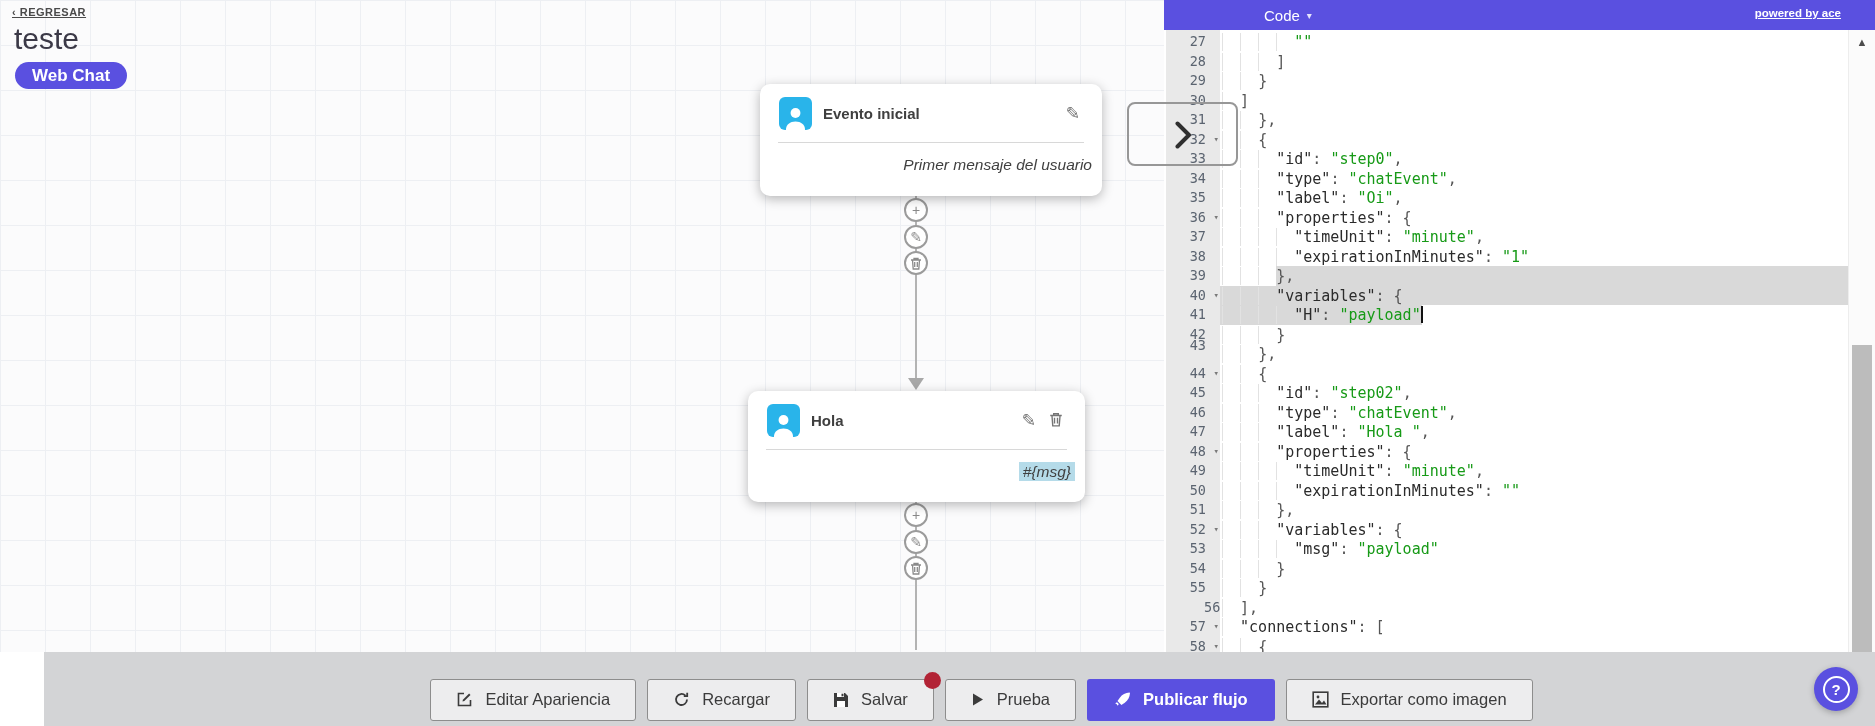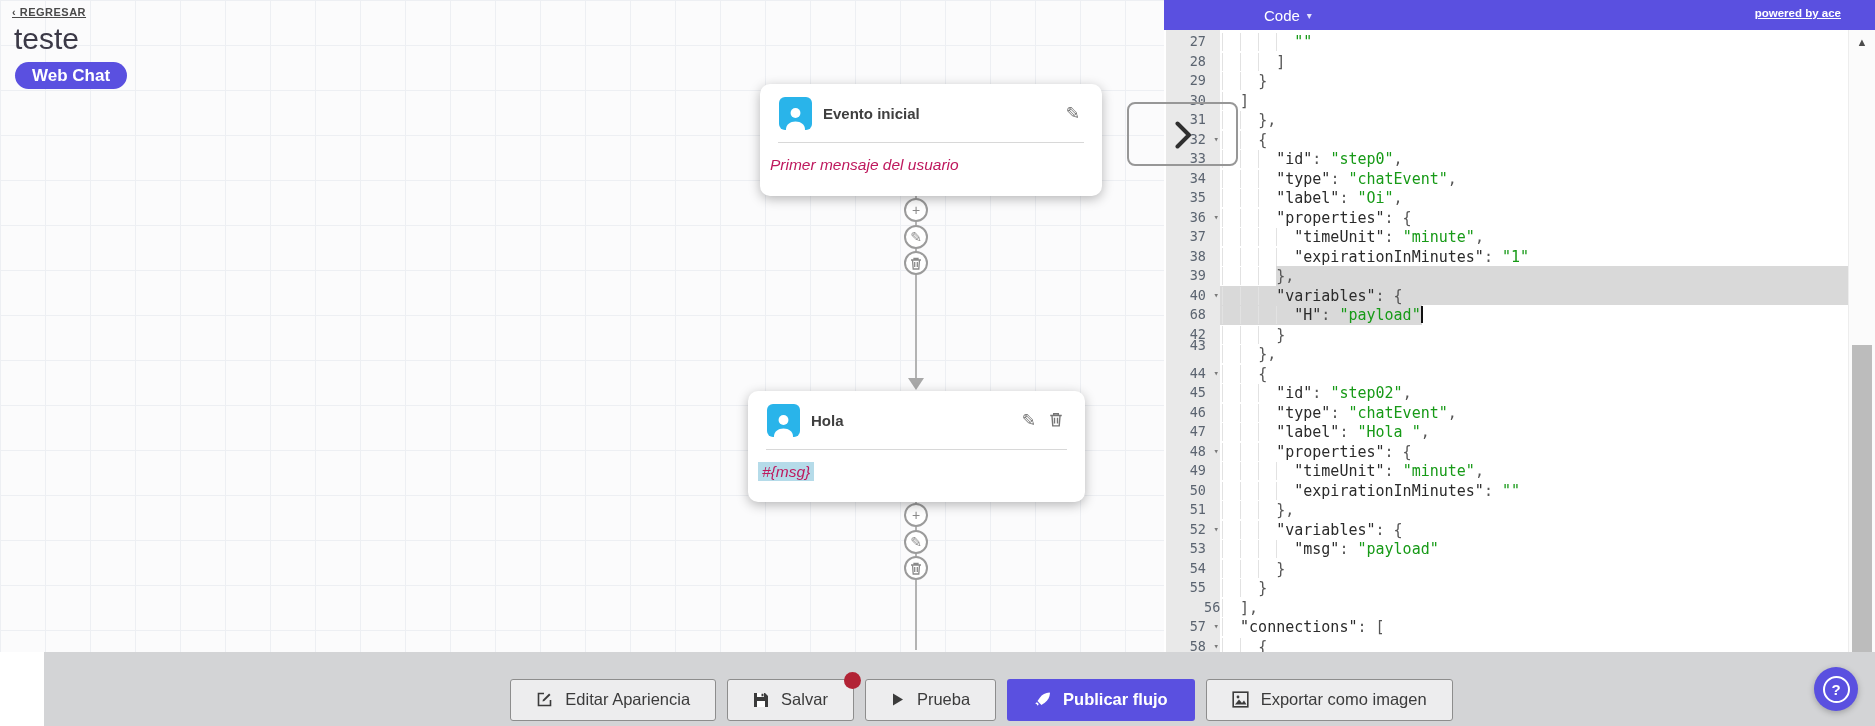--- a/index.html
+++ b/index.html
@@ -23,21 +23,21 @@
   .node { position:absolute; background:#fff; border-radius:10px;
     box-shadow:0 3px 12px rgba(0,0,0,.28); z-index:3; }
   .node-head { display:flex; align-items:center; padding:13px 22px 0 19px; }
   .avatar { width:33px; height:33px; border-radius:6px; overflow:hidden; flex:0 0 33px;
     display:flex; align-items:flex-end; justify-content:center; }
   .avatar svg { display:block; }
   .node-title { flex:1; margin-left:11px; font-size:15px; font-weight:bold; color:#3f3f3f; }
   .node-act { display:flex; gap:13px; align-items:center; }
   .node-act .pic { font-size:17px; color:#6e6e6e; cursor:pointer; line-height:1; }
   .divider { border-top:1px solid #d8d8d8; margin:12px 18px 0 18px; }
-  .node-body { text-align:left; padding:13px 10px 14px 10px; font-style:italic; font-size:15.5px; color:#be185d; }
+  .node-body { text-align:right; padding:13px 10px 14px 10px; font-style:italic; font-size:15.5px; color:#404040; }
   .hl-chip { padding:1px 4px; }
   #node1 { left:760px; top:84px; width:342px; height:112px; }
   #node2 { left:748px; top:391px; width:337px; height:111px; }
 
   
   .cline { position:absolute; width:2px; background:#b3b3b3; left:915px; z-index:1; }
   .arrowhead { position:absolute; left:908px; width:0; height:0; z-index:1;
     border-left:8px solid transparent; border-right:8px solid transparent; border-top:12px solid #a8a8a8; }
   .cicon { position:absolute; left:904px; width:24px; height:24px; border-radius:50%;
     background:#fff; border:2px solid #9b9b9b; color:#8a8a8a; z-index:2;
@@ -184,21 +184,21 @@
           <div class="grow" style="top: 78px;">31</div>
           <div class="grow" style="top: 97.5px;">32<span class="fold">▾</span></div>
           <div class="grow" style="top: 117px;">33</div>
           <div class="grow" style="top: 136.5px;">34</div>
           <div class="grow" style="top: 156px;">35</div>
           <div class="grow" style="top: 175.5px;">36<span class="fold">▾</span></div>
           <div class="grow" style="top: 195px;">37</div>
           <div class="grow" style="top: 214.5px;">38</div>
           <div class="grow" style="top: 234px;">39</div>
           <div class="grow" style="top: 253.5px;">40<span class="fold">▾</span></div>
-          <div class="grow" style="top: 273px;">68</div>
+          <div class="grow" style="top: 273px;">41</div>
           <div class="grow" style="top: 292.5px;">42</div>
           <div class="grow" style="top: 304px;">43</div>
           <div class="grow" style="top: 331.5px;">44<span class="fold">▾</span></div>
           <div class="grow" style="top: 351px;">45</div>
           <div class="grow" style="top: 370.5px;">46</div>
           <div class="grow" style="top: 390px;">47</div>
           <div class="grow" style="top: 409.5px;">48<span class="fold">▾</span></div>
           <div class="grow" style="top: 429px;">49</div>
           <div class="grow" style="top: 448.5px;">50</div>
           <div class="grow" style="top: 468px;">51</div>
@@ -262,20 +262,29 @@
         <span class="ticon">
           <svg width="17" height="17" viewBox="0 0 17 17" fill="none" stroke="#3b3b3b" stroke-width="1.6">
             <path d="M8 2.5H2.5v12h12V9"></path>
             <path d="M6.5 10.5l1.8-.4 6.2-6.2-1.4-1.4-6.2 6.2z" fill="#3b3b3b" stroke="none"></path>
           </svg>
         </span>
         <span>Editar Apariencia</span>
       </div>
       <div class="tbtn">
         <span class="ticon">
+          <svg width="17" height="17" viewBox="0 0 17 17" fill="none" stroke="#3b3b3b" stroke-width="1.8">
+            <path d="M14 8.5a5.5 5.5 0 1 1-1.6-3.9"></path>
+            <path d="M14.2 1.8v3.4h-3.4" fill="none"></path>
+          </svg>
+        </span>
+        <span>Recargar</span>
+      </div>
+      <div class="tbtn">
+        <span class="ticon">
           <svg width="16" height="16" viewBox="0 0 16 16">
             <path d="M1 1h11l3 3v11H1z" fill="#3b3b3b"></path>
             <rect x="4" y="9" width="8" height="6" fill="#fff"></rect>
             <rect x="4" y="1" width="7" height="4" fill="#fff"></rect>
             <rect x="8.5" y="1.7" width="2" height="2.6" fill="#3b3b3b"></rect>
           </svg>
         </span>
         <span>Salvar</span>
         <span class="dot" style="background: rgb(178, 35, 53);"></span>
       </div>

